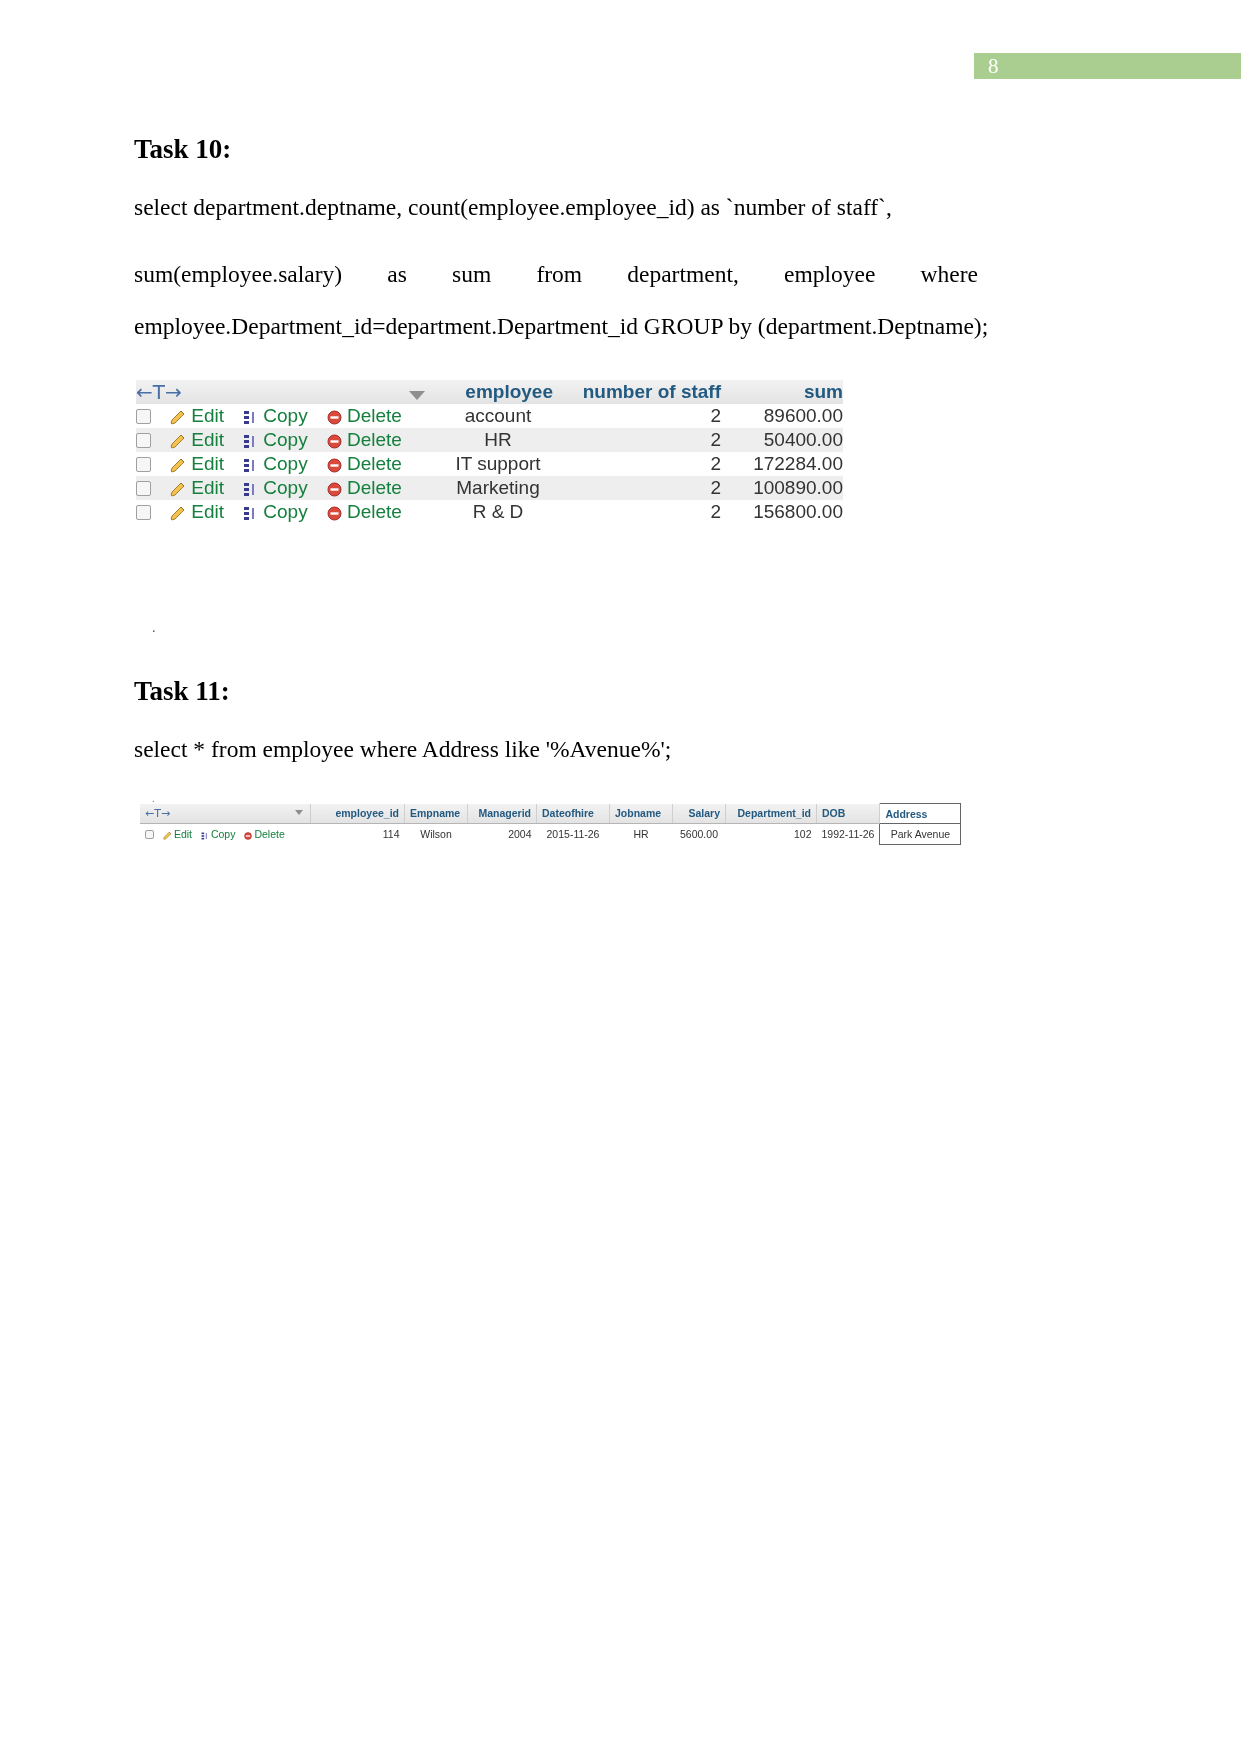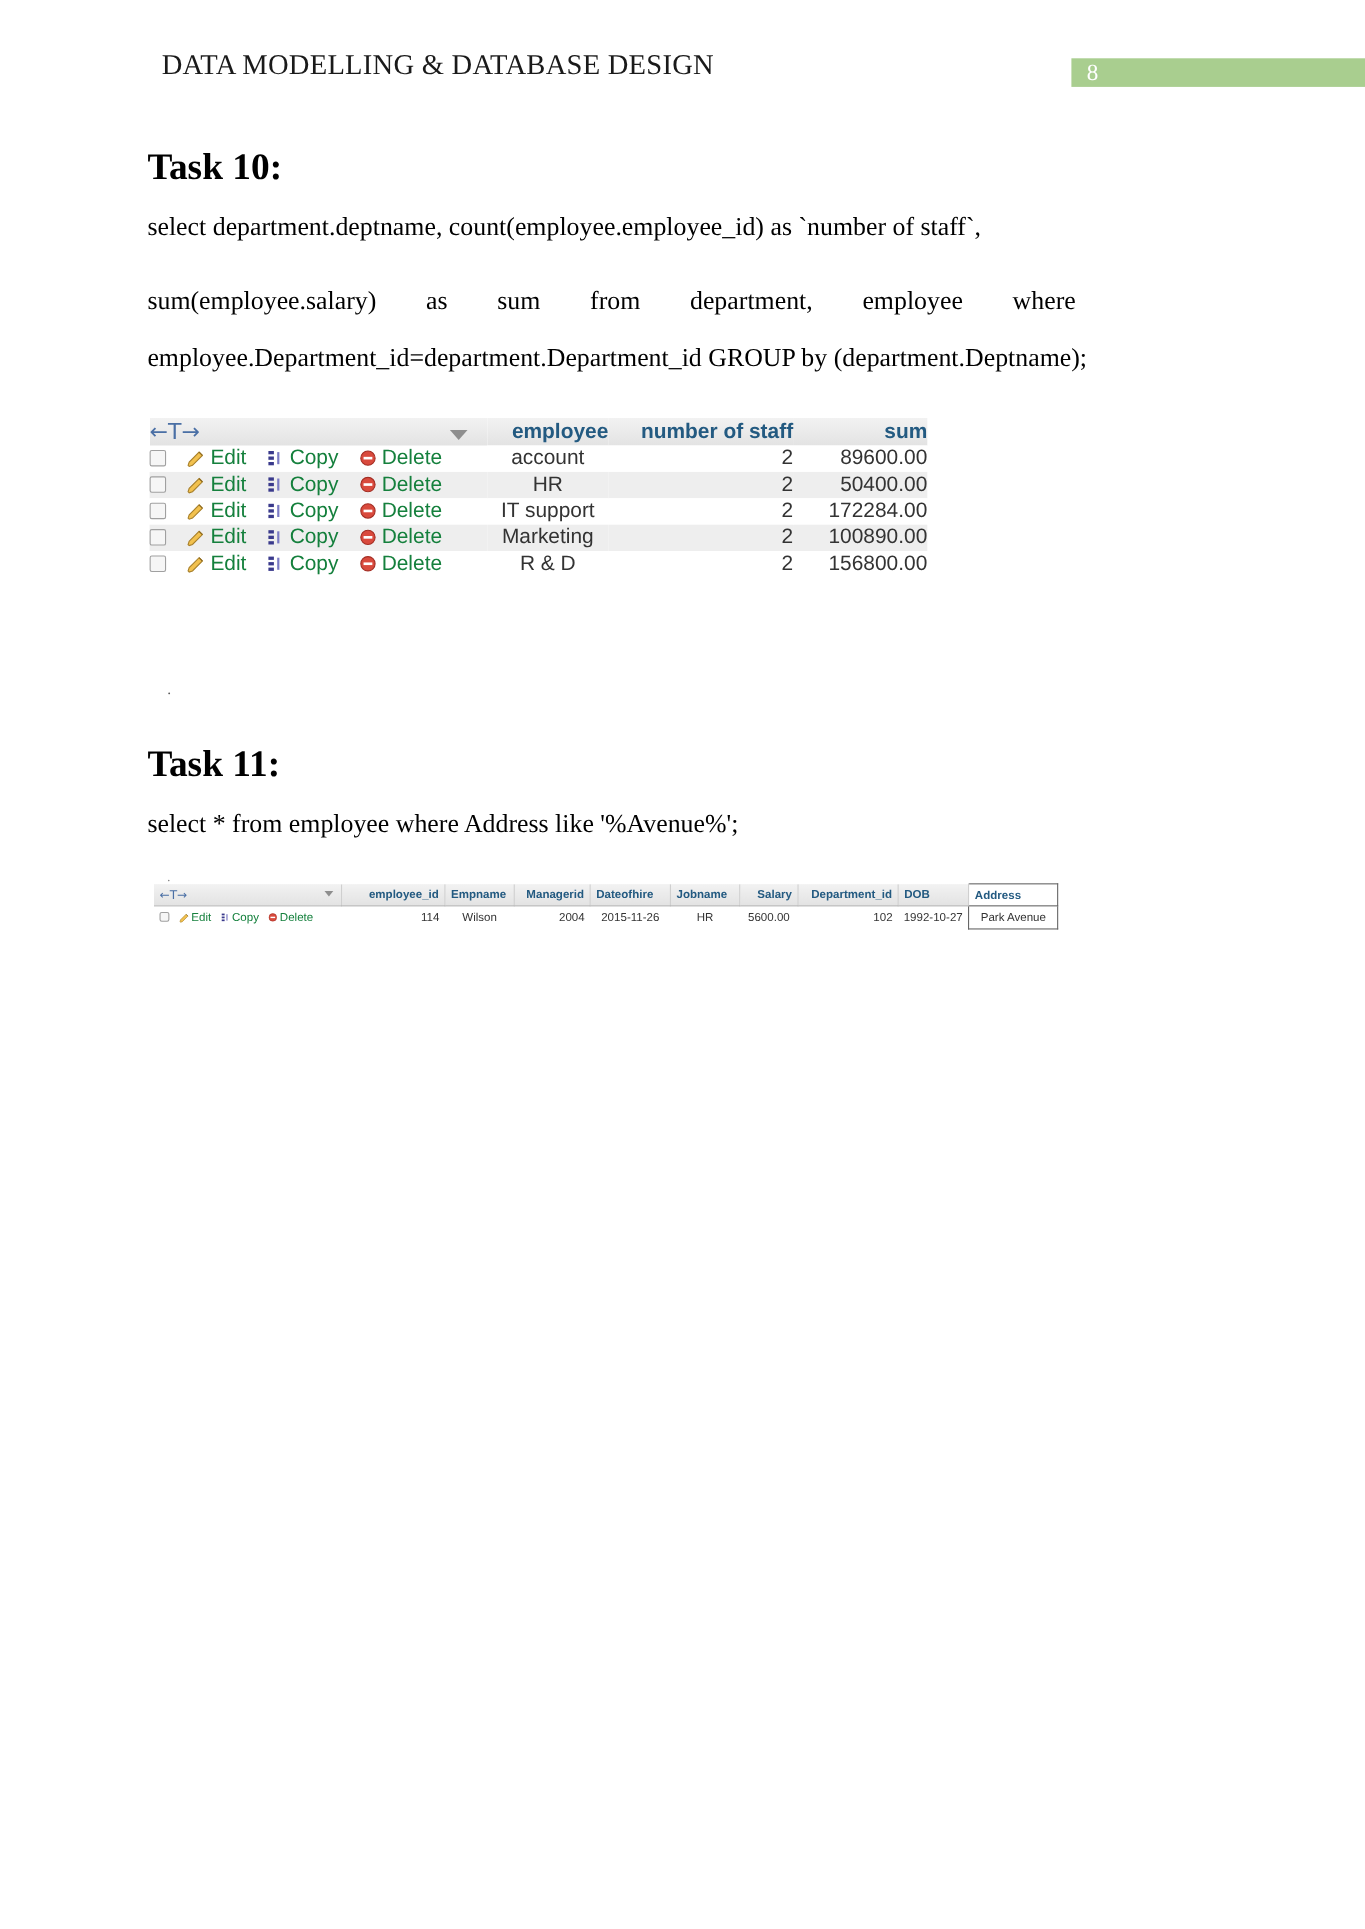--- a/index.html
+++ b/index.html
@@ -49,21 +49,21 @@
     font-family: "Liberation Serif", serif;
     font-size: 21px;
     color: #ffffff;
   }
 
   
   .task-heading {
     position: absolute;
     left: 134px;
     font-family: "Liberation Serif", serif;
-    font-size: 34px;
+    font-size: 27px;
     font-weight: bold;
     color: #000000;
     white-space: nowrap;
   }
   .sql-line {
     position: absolute;
     left: 134px;
     font-family: "Liberation Serif", serif;
     font-size: 23.5px;
     color: #000000;
@@ -227,21 +227,20 @@
     left: 152px;
     top: 792px;
     font-size: 11px;
     color: #777;
   }
 </style>
 </head>
 <body>
 
 <div class="doc-header">
-  <div class="doc-header-title">DATA MODELLING &amp; DATABASE DESIGN</div>
   <div class="page-badge">
     <span class="page-badge-num">8</span>
   </div>
 </div>
 
 <div class="task-heading" style="top:134px;">Task 10:</div>
 
 <div class="sql-line" style="top:194px;">select department.deptname, count(employee.employee_id) as `number of staff`,</div>
 
 <div class="sql-just" style="top:261px;">
@@ -467,17 +466,17 @@
           </svg><span>Delete</span>
         </a>
       </td>
       <td class="cell-num">114</td>
       <td class="cell-text">Wilson</td>
       <td class="cell-num">2004</td>
       <td class="cell-text">2015-11-26</td>
       <td class="cell-text">HR</td>
       <td class="cell-text">5600.00</td>
       <td class="cell-num">102</td>
-      <td class="cell-text">1992-10-27</td>
+      <td class="cell-text">1992-11-26</td>
       <td class="cell-text cell-boxed">Park Avenue</td>
     </tr>
   </tbody>
 </table>
 
 </body></html>

